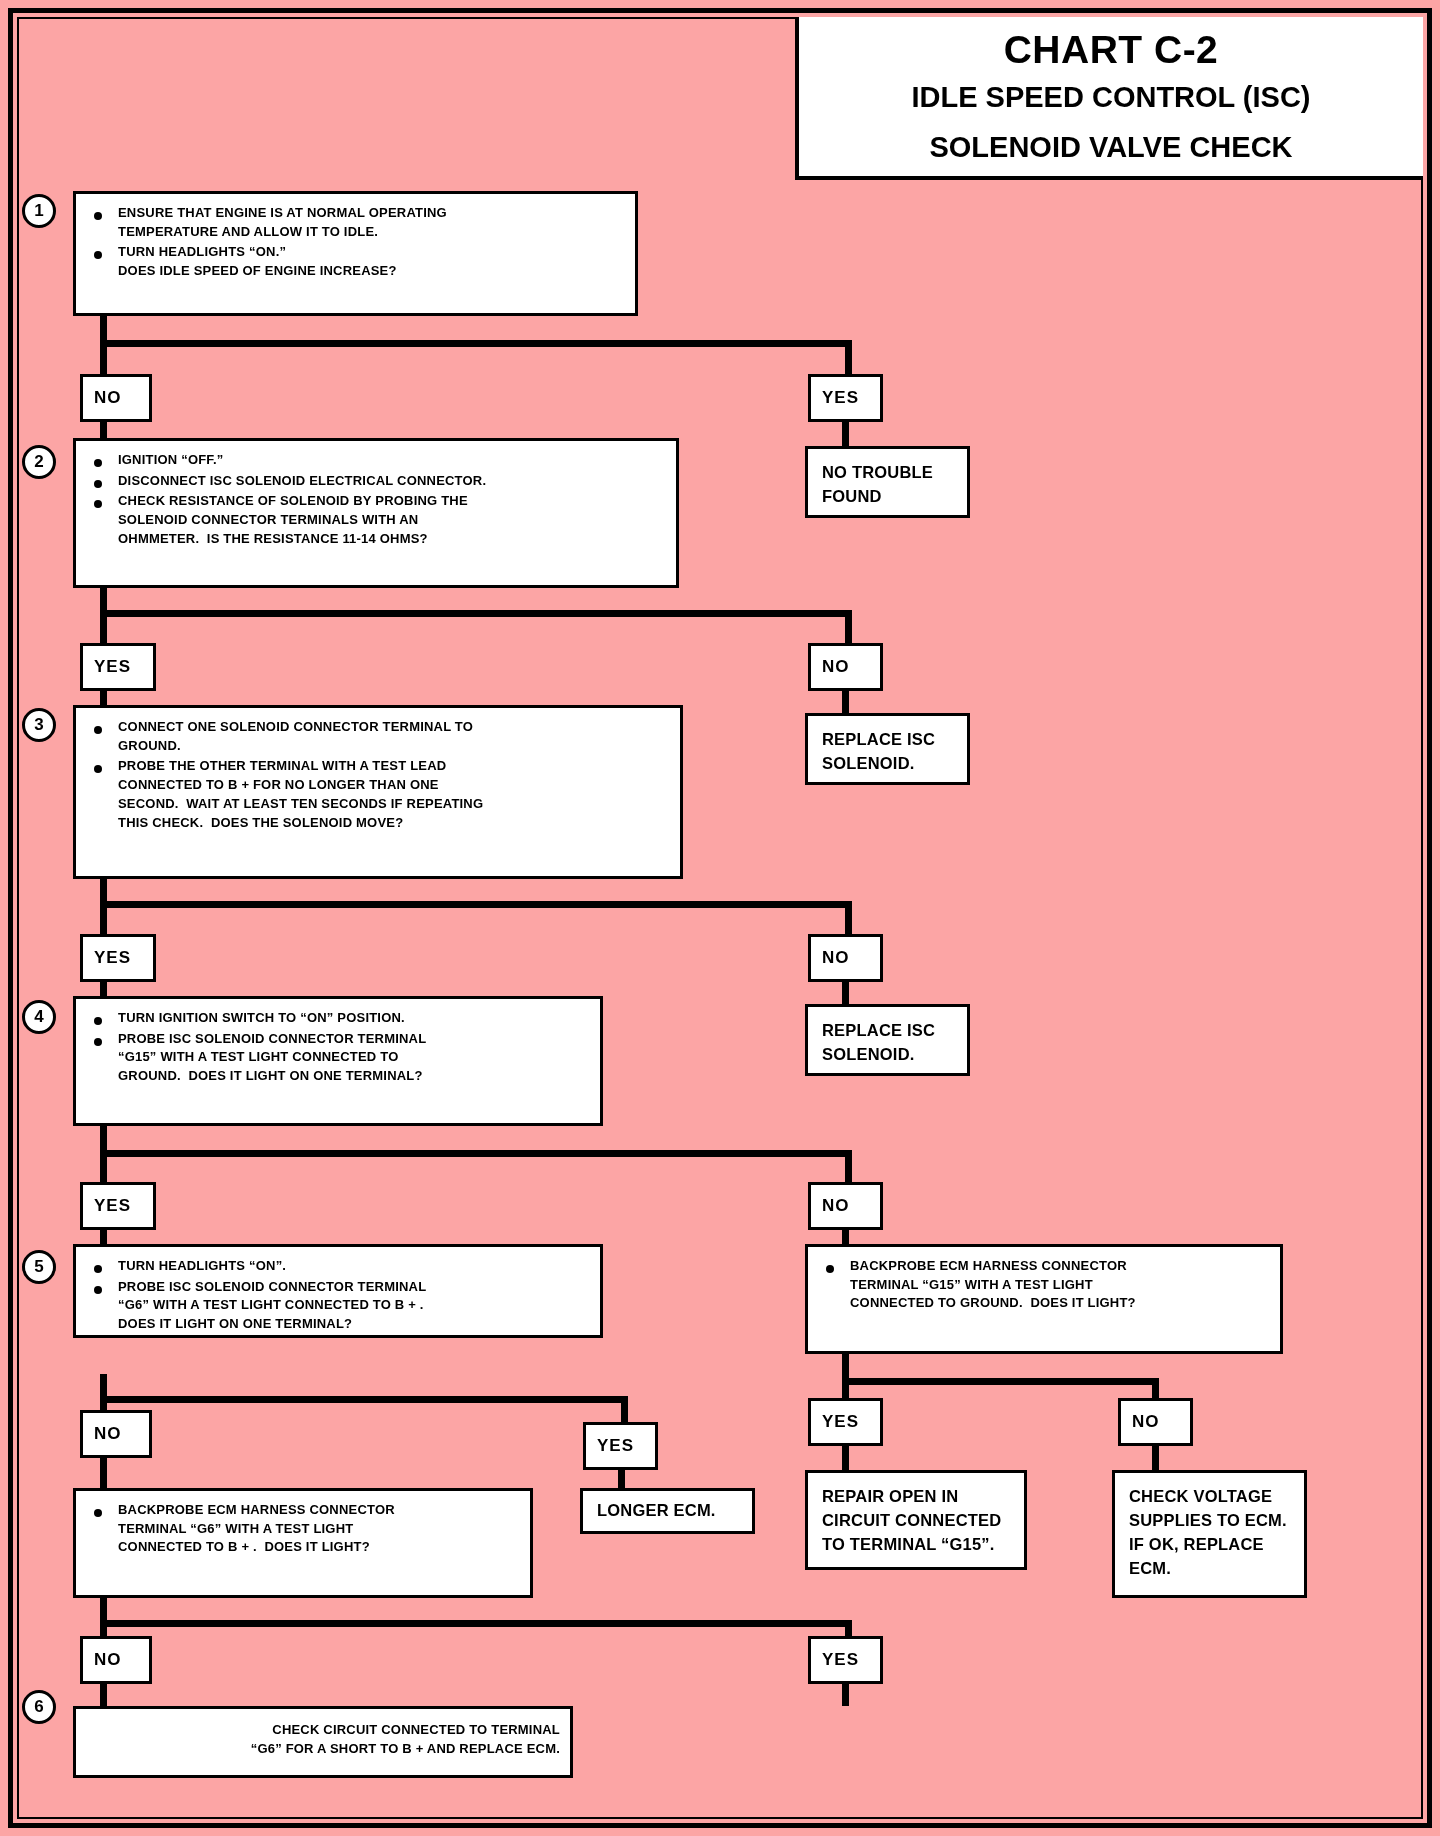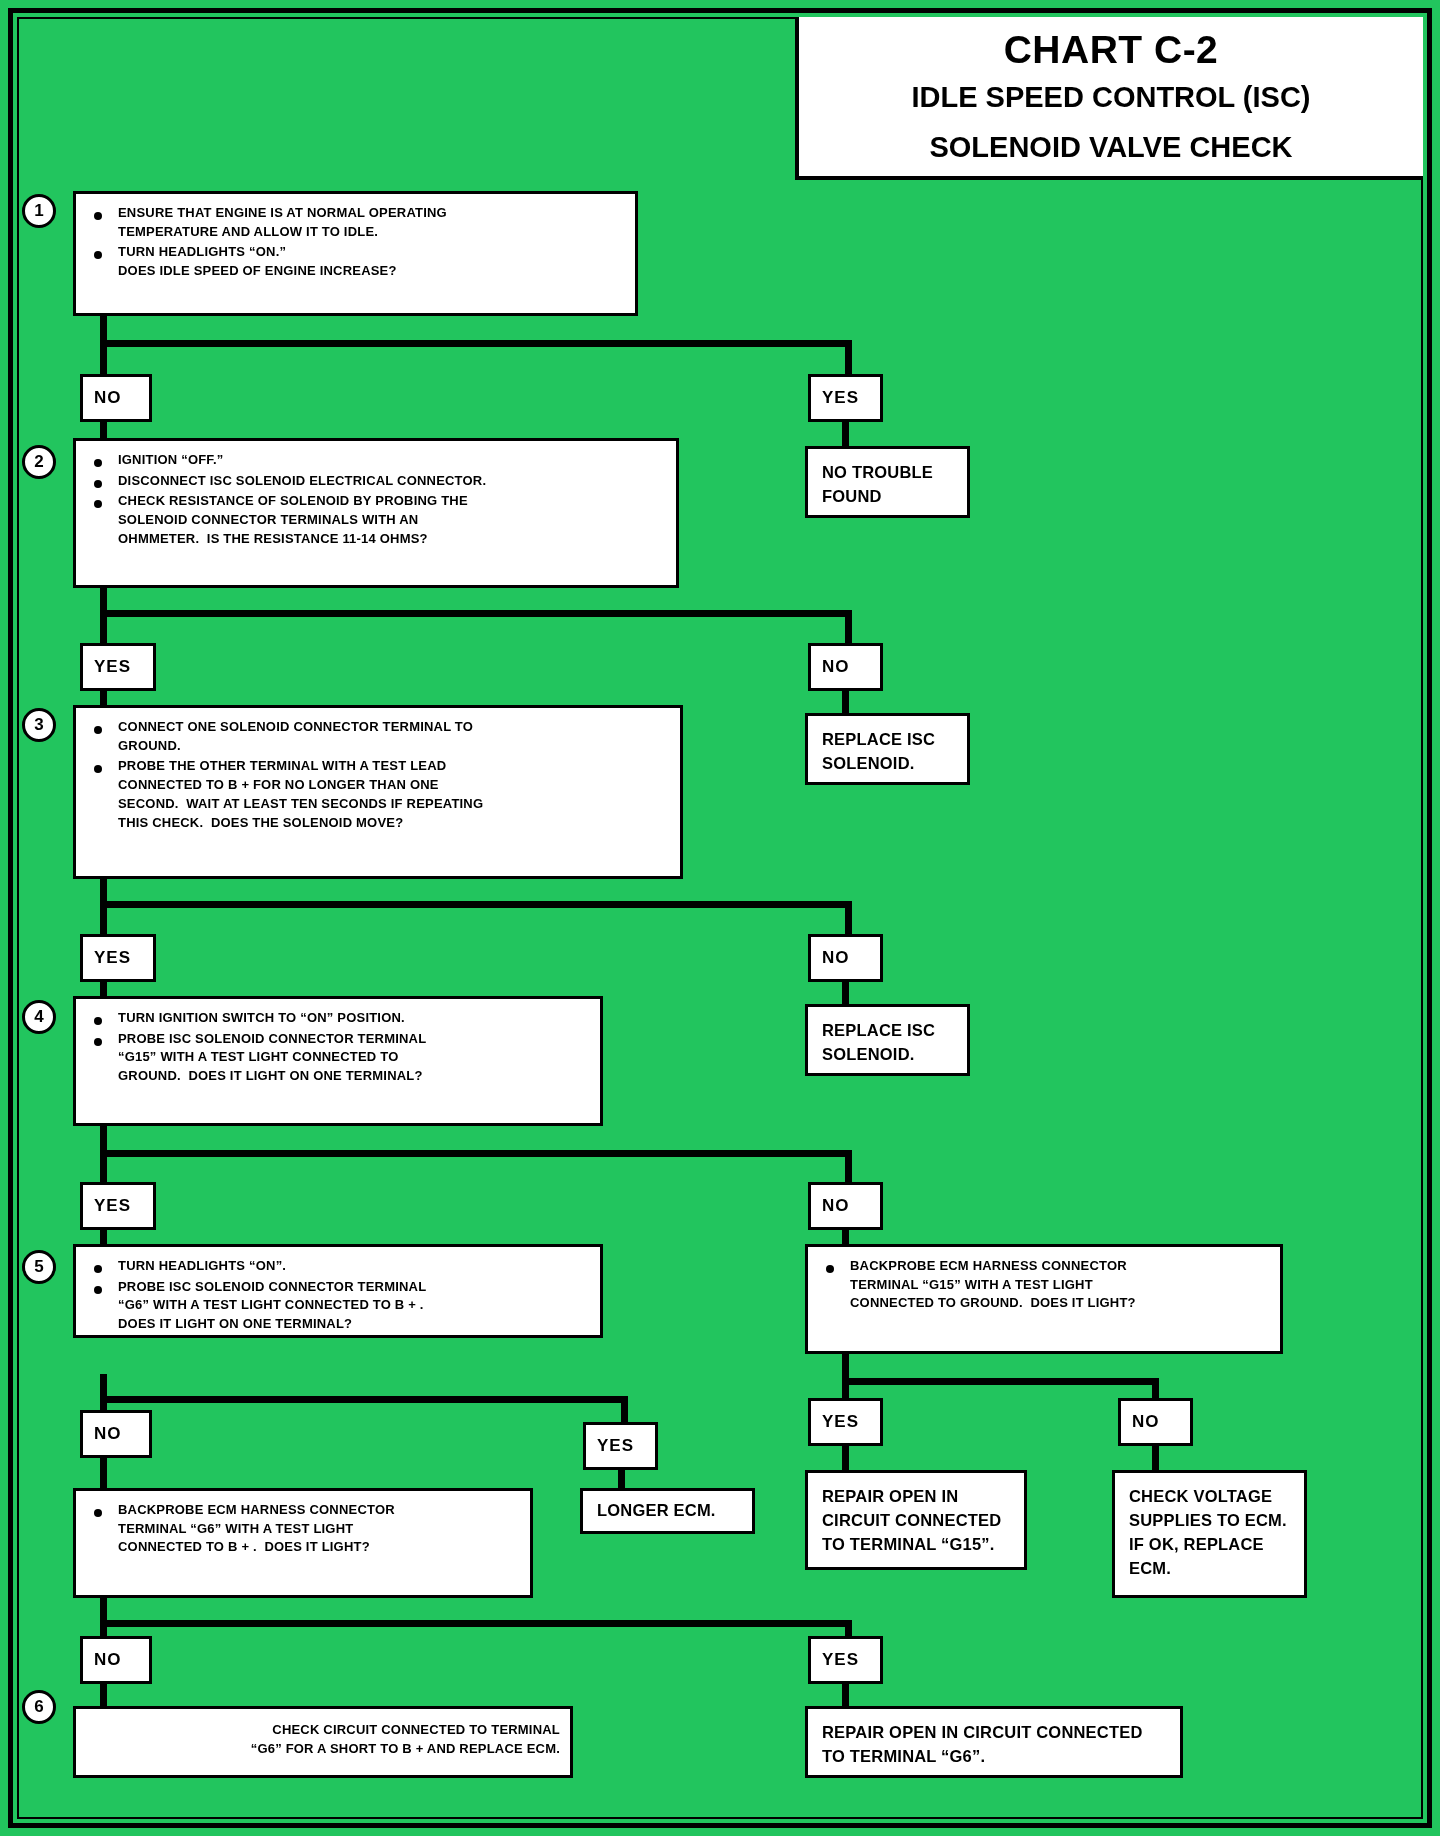--- a/index.html
+++ b/index.html
@@ -7,21 +7,21 @@
     padding: 0;
     background: #ffffff;
   }
   body {
     font-family: "Liberation Sans", sans-serif;
   }
   #page {
     position: relative;
     width: 1440px;
     height: 1836px;
-    background: #22c55e;
+    background: #fca5a5;
     overflow: hidden;
   }
   
   .page-border {
     position: absolute;
     left: 8px;
     top: 8px;
     width: 1424px;
     height: 1820px;
     border: 5px solid #000;
@@ -343,18 +343,14 @@
   <div class="ln vl" style="left:842px; top:1684px; height:22px;"></div>
 
   <div class="step-num" style="left:22px; top:1690px;">6</div>
   <div class="node step-box" style="left:73px; top:1706px; width:500px; height:72px; padding-top:12px;text-align:right;">
     <ul class="bullets">
       <li class="nobullet" style="padding-left:8px;"><span class="plain-lines" style="white-space:pre">CHECK CIRCUIT CONNECTED TO TERMINAL
 “G6” FOR A SHORT TO B + AND REPLACE ECM.</span></li>
     </ul>
   </div>
 
-  <div class="node result-box" style="left:805px; top:1706px; width:378px; height:72px; padding-top:12px;">
-    <div class="plain-lines">REPAIR OPEN IN CIRCUIT
-CONNECTED TO TERMINAL “G6”.</div>
-  </div>
 
 </div>
 
 </body></html>

